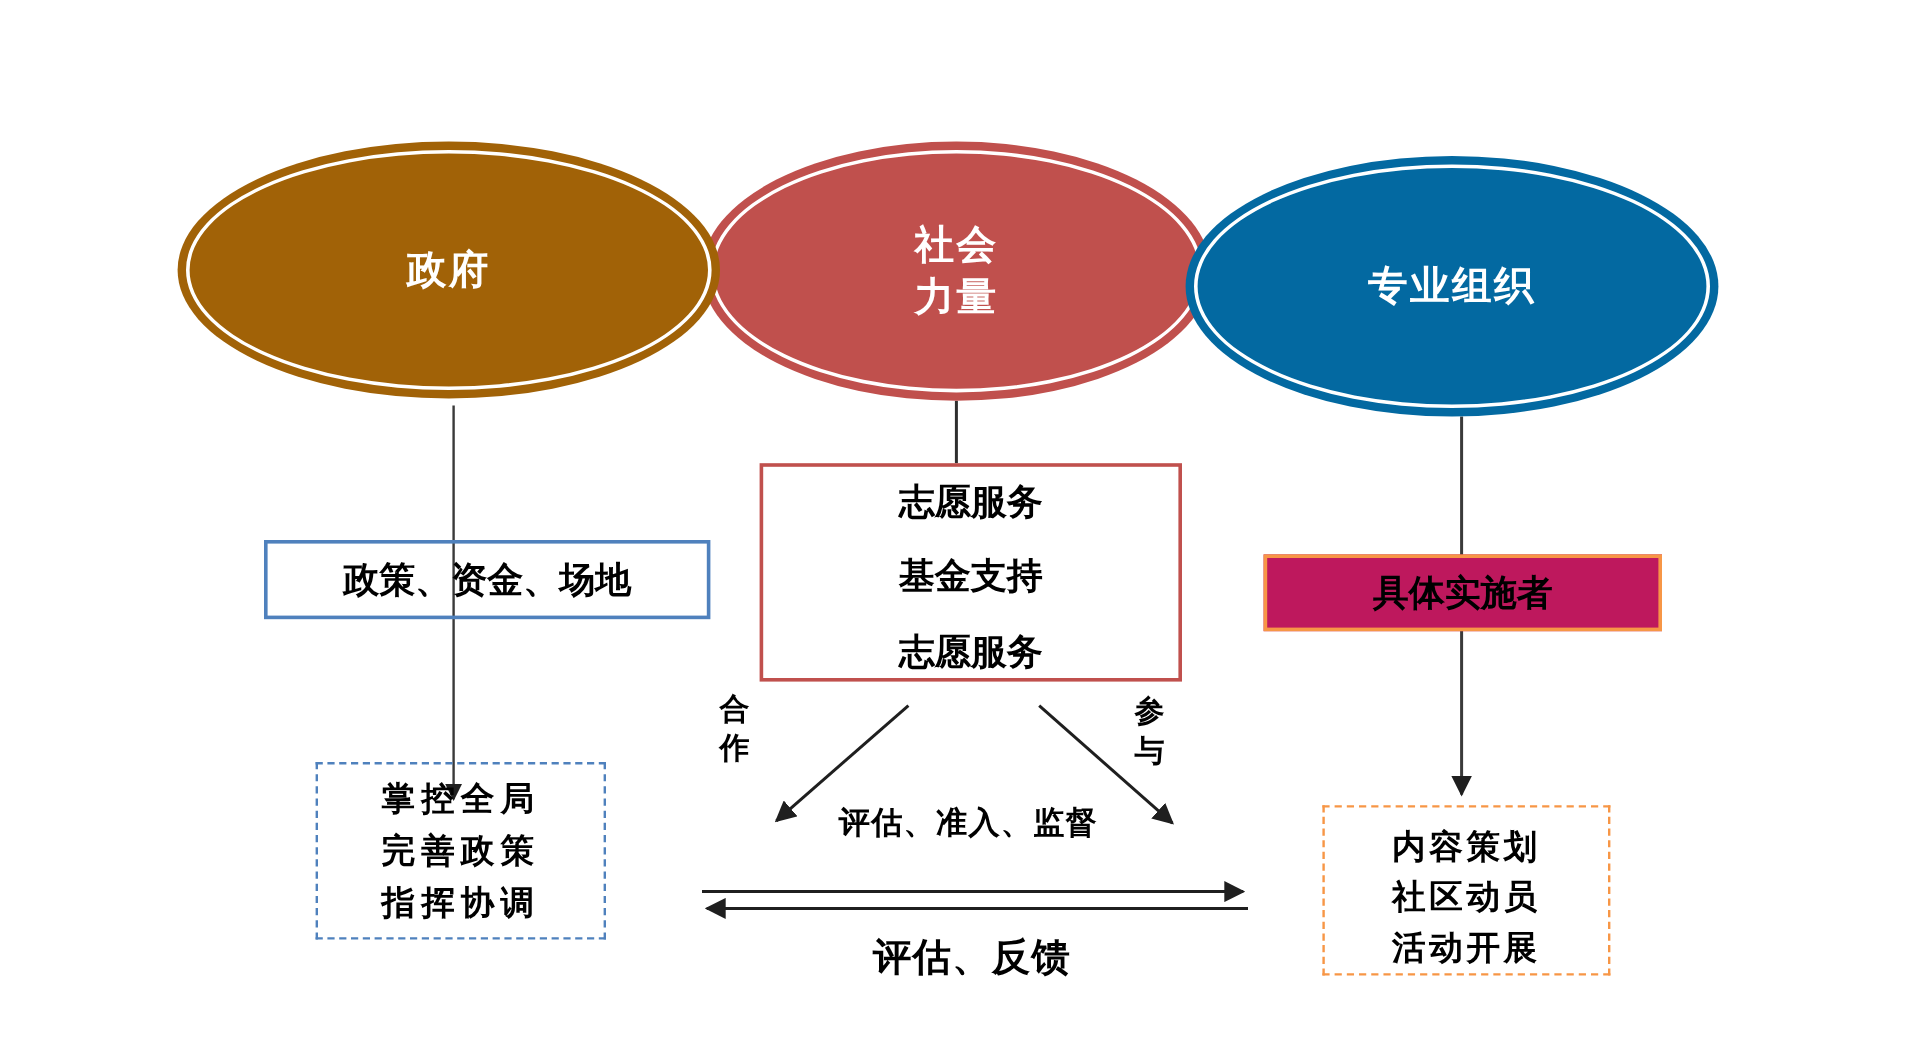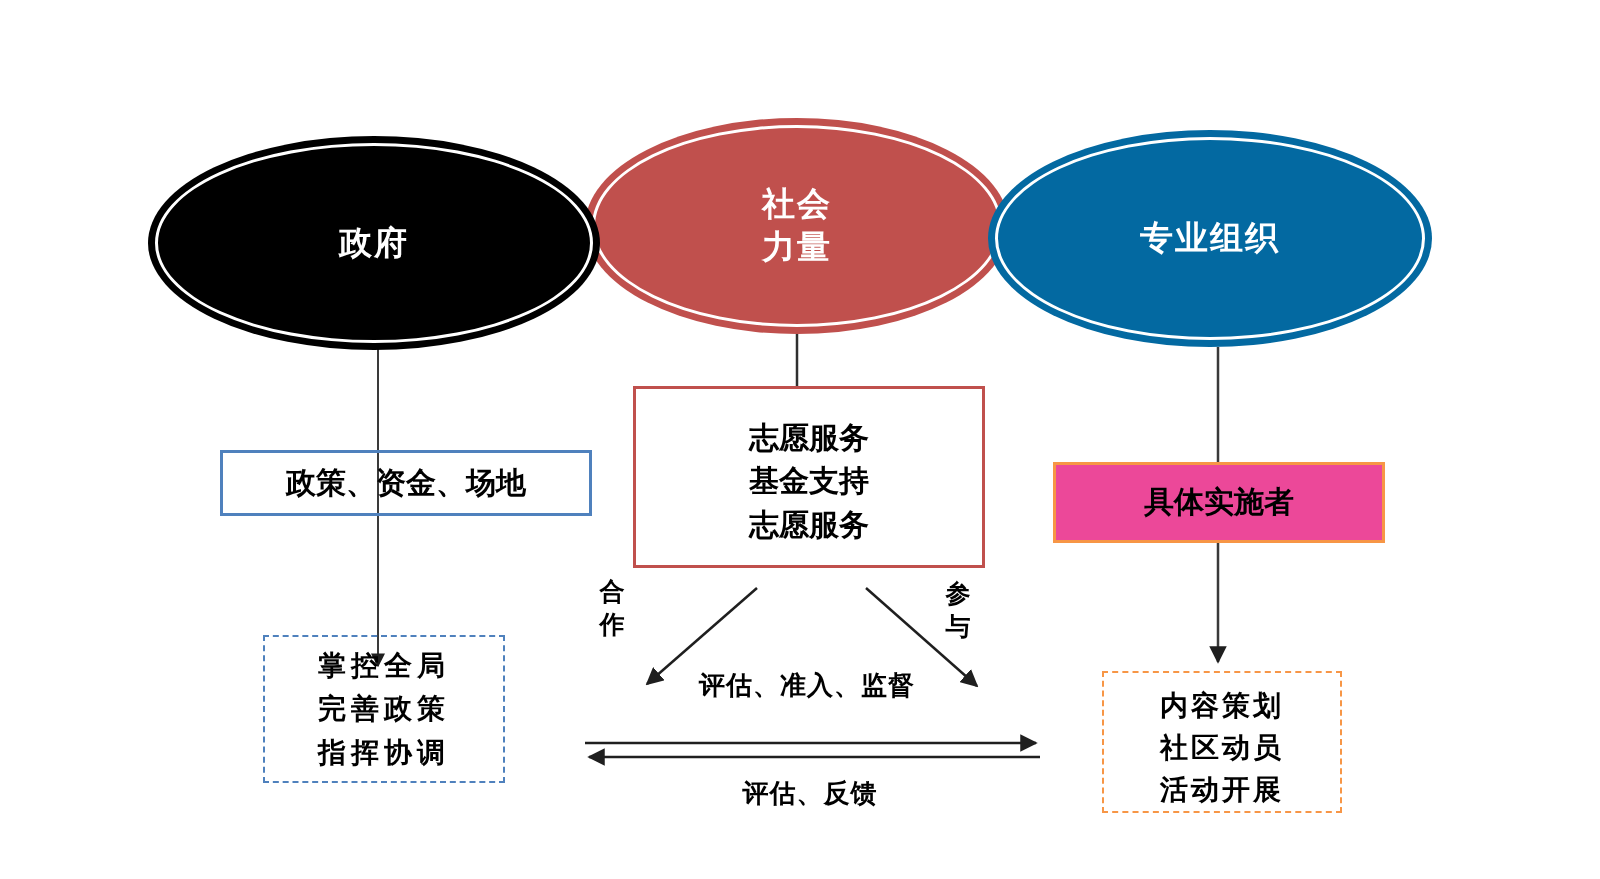--- a/index.html
+++ b/index.html
@@ -31,21 +31,21 @@
   }
   .ellipse .elabel {
     position: relative;
     z-index: 1;
     color: #ffffff;
     font-weight: bold;
     font-size: 33px;
     line-height: 1.3;
     letter-spacing: 2px;
   }
-  #ellipse-government   { left: 148px; top: 136px; width: 452px; height: 214px; background: #000000; z-index: 3; }
+  #ellipse-government   { left: 148px; top: 118px; width: 452px; height: 214px; background: #a16207; z-index: 3; }
   #ellipse-social       { left: 585px; top: 118px; width: 424px; height: 216px; background: #c0504d; z-index: 2; }
   #ellipse-professional { left: 988px; top: 130px; width: 444px; height: 217px; background: #0369a1; z-index: 3; }
 
   
   #connector-layer {
     position: absolute;
     left: 0; top: 0;
     width: 1600px; height: 879px;
     z-index: 1;
   }
@@ -65,29 +65,29 @@
   #box-gov-role {
     left: 220px; top: 450px; width: 372px; height: 66px;
     border: 3px solid #4f81bd;
     background: transparent;        
     font-size: 30px;
   }
   #box-social-role {
     left: 633px; top: 386px; width: 352px; height: 182px;
     border: 3px solid #c0504d;
     background: #ffffff;
-    justify-content: center;
+    justify-content: space-between;
     padding-top: 8px;
     font-size: 30px;
     line-height: 1.45;
   }
   #box-prof-role {
-    left: 1053px; top: 462px; width: 332px; height: 81px;
+    left: 1053px; top: 462px; width: 332px; height: 64px;
     border: 3px solid #f79646;
-    background: #ec4899;
+    background: #be185d;
     font-size: 30px;
   }
   #box-gov-tasks {
     left: 263px; top: 635px; width: 242px; height: 148px;
     border: 2px dashed #4f81bd;
     background: transparent;
     font-size: 28px;
     line-height: 1.55;
     letter-spacing: 5px;
   }
@@ -105,21 +105,21 @@
   
   .edge-label {
     position: absolute;
     z-index: 2;
     font-weight: bold;
     text-align: center;
   }
   #label-cooperation   { left: 588px; top: 575px; width: 48px; font-size: 25px; line-height: 33px; }
   #label-participation { left: 934px; top: 577px; width: 48px; font-size: 25px; line-height: 33px; }
   #label-eval-access   { left: 655px; top: 668px; width: 304px; font-size: 26px; letter-spacing: 1px; }
-  #label-eval-feedback { left: 655px; top: 776px; width: 310px; font-size: 26px; letter-spacing: 1px; }
+  #label-eval-feedback { left: 655px; top: 776px; width: 310px; font-size: 32px; letter-spacing: 1px; }
 </style>
 </head>
 <body>
 
 <div id="canvas">
 
   <svg id="connector-layer" width="1600" height="879" viewBox="0 0 1600 879" xmlns="http://www.w3.org/2000/svg">
     <defs>
       <marker id="ah" viewBox="0 0 10 10" refX="9" refY="5" markerWidth="7" markerHeight="7" orient="auto">
         <polygon points="0,0 10,5 0,10" fill="#1f1f1f"></polygon>

